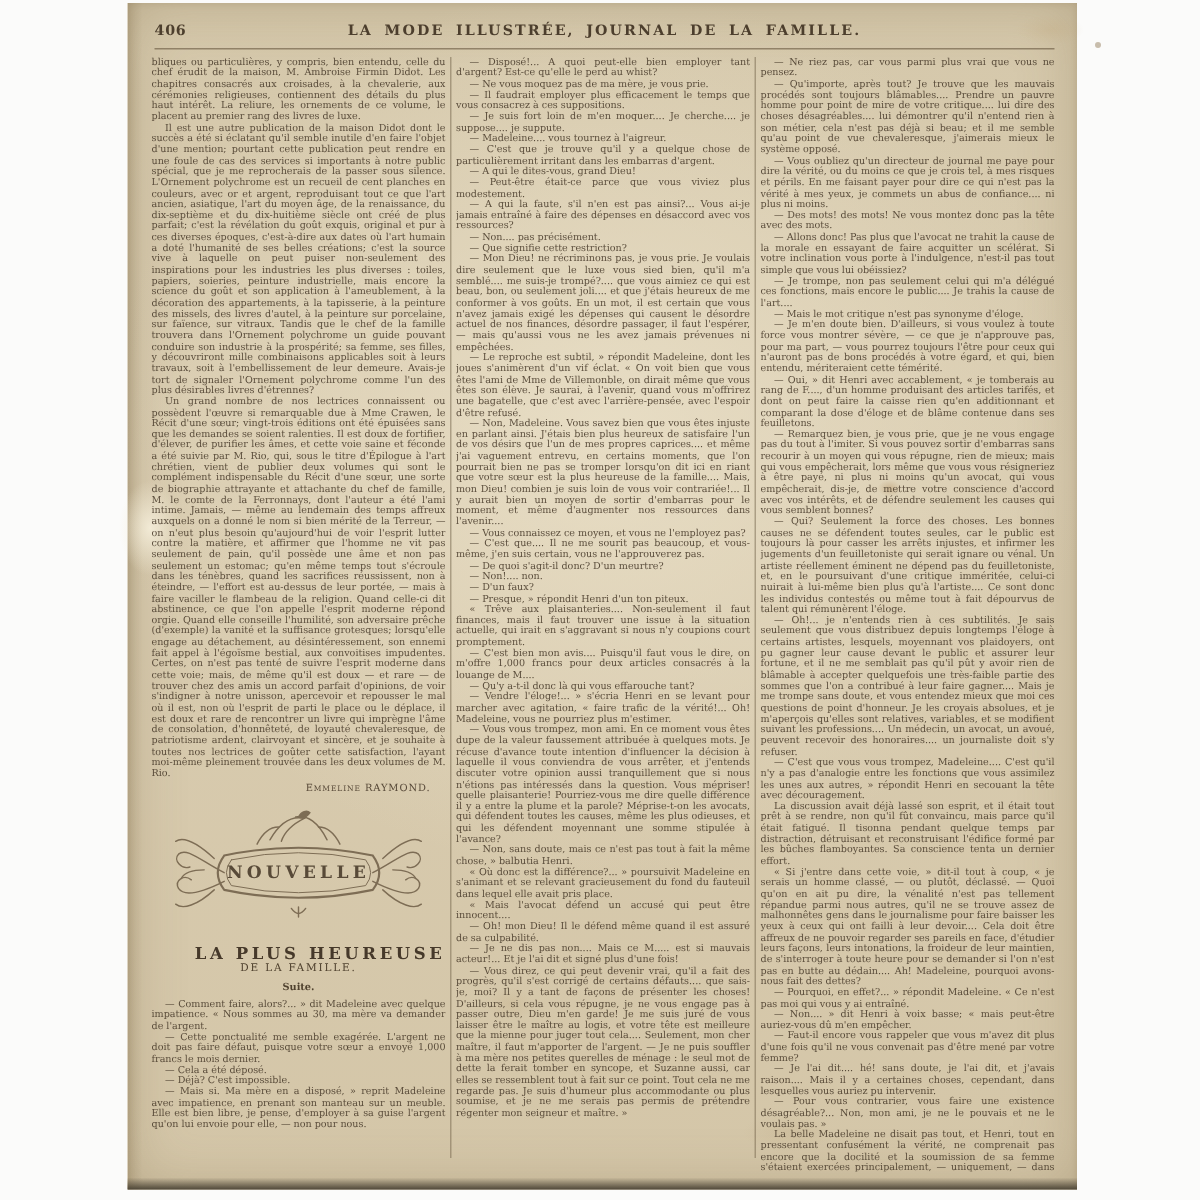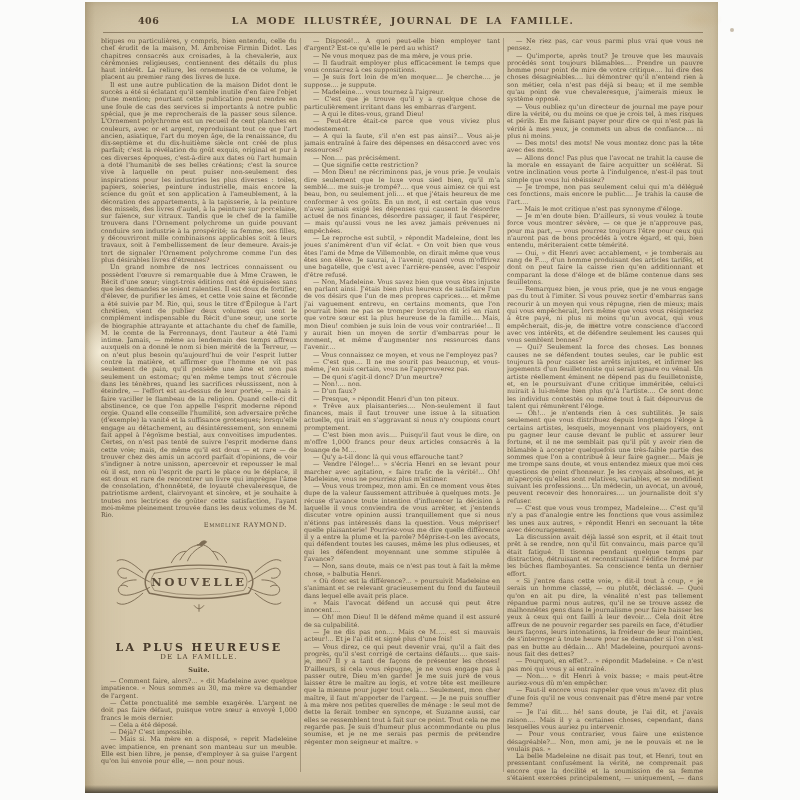--- a/index.html
+++ b/index.html
@@ -18,21 +18,21 @@
   }
   .paper::after{
     content:'';position:absolute;left:0;right:0;bottom:0;height:8px;
     background:linear-gradient(rgba(80,72,56,0), rgba(62,56,44,.85));
   }
   .paper::before{
     content:'';position:absolute;top:0;bottom:0;left:0;width:10px;
     background:linear-gradient(90deg, rgba(120,100,65,.22), rgba(120,100,65,0));
   }
   .hdr-row{position:absolute;top:13px;left:18px;right:15px;height:14px;}
-  .pageno{position:absolute;left:0;top:0;font-size:9.5px;font-weight:bold;color:#4c3e2d;letter-spacing:.5px;margin-left:35px;}
+  .pageno{position:absolute;left:0;top:0;font-size:9.5px;font-weight:bold;color:#4c3e2d;letter-spacing:.5px;}
   .masthead{
     position:absolute;left:0;right:0;top:0;text-align:center;
     font-size:9.5px;font-weight:bold;color:#4c3e2d;letter-spacing:1.4px;word-spacing:3px;
   }
   .hdr-rule{position:absolute;top:30px;left:18px;right:15px;border-top:1px solid rgba(100,84,60,.6);}
   .columns{
     position:absolute;top:36px;left:16px;right:14px;bottom:12px;
     display:flex;align-items:flex-start;
   }
   .col{width:196px;overflow:hidden;height:100%;
@@ -42,21 +42,21 @@
   .gutter{width:1px;height:734px;background:rgba(104,88,64,.45);margin:0 3px;flex:none;}
   .col p{margin:0;text-indent:9px;text-align:justify;}
   .article{max-height:516px;overflow:hidden;}
   .article p:first-child{text-indent:0;}
   .signature{
     text-align:right;padding-right:10px;margin-top:2px;
     font-size:6.6px;color:rgba(72,58,42,.9);letter-spacing:.6px;font-variant:small-caps;
   }
   .cartouche-wrap{text-align:center;margin-top:9px;}
   .story-title{
-    text-align:center;margin-top:24px;
+    text-align:right;margin-top:12px;
     font-size:11px;font-weight:bold;letter-spacing:2.4px;color:#46392a;
   }
   .story-subtitle{
     text-align:center;margin-top:3px;
     font-size:7px;font-weight:normal;letter-spacing:1.2px;color:#50422f;
   }
   .story-part{
     text-align:center;margin:5px 0 4px 0;
     font-size:6.5px;font-weight:bold;color:#50422f;
   }

